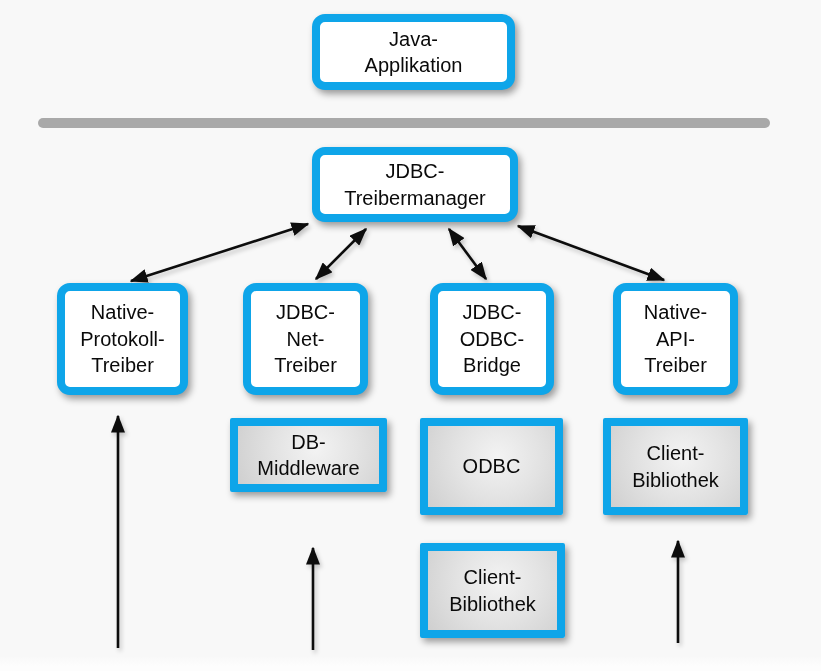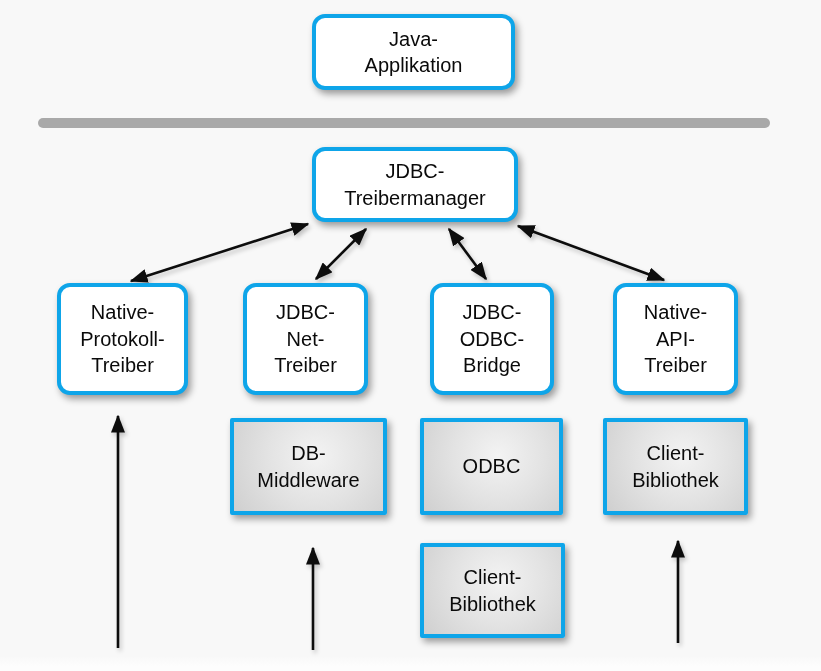--- a/index.html
+++ b/index.html
@@ -19,21 +19,21 @@
   .node {
     position: absolute;
     display: flex;
     align-items: center;
     justify-content: center;
     text-align: center;
     white-space: pre-line;
     font-size: 20px;
     line-height: 1.32;
     box-sizing: border-box;
-    border: 4px solid #0ea5e9;
+    border: 8px solid #0ea5e9;
     box-shadow: 3px 4px 7px rgba(0,0,0,0.38);
   }
   .node.white {
     background: #ffffff;
     border-radius: 13px;
   }
   .node.gray {
     background: radial-gradient(circle at 55% 38%, #f3f3f3 0%, #e3e3e3 48%, #cfcfcf 100%);
     border-radius: 2px;
   }
@@ -112,21 +112,21 @@
 Treiber</div>
 
   <div class="node white" style="left:430px; top:283px; width:124px; height:112px;">JDBC-
 ODBC-
 Bridge</div>
 
   <div class="node white" style="left:613px; top:283px; width:125px; height:112px;">Native-
 API-
 Treiber</div>
 
-  <div class="node gray" style="left:230px; top:418px; width:157px; height:97px;">DB-
+  <div class="node gray" style="left:230px; top:418px; width:157px; height:74px;">DB-
 Middleware</div>
 
   <div class="node gray" style="left:420px; top:418px; width:143px; height:97px;">ODBC</div>
 
   <div class="node gray" style="left:603px; top:418px; width:145px; height:97px;">Client-
 Bibliothek</div>
 
   <div class="node gray" style="left:420px; top:543px; width:145px; height:95px;">Client-
 Bibliothek</div>
 

